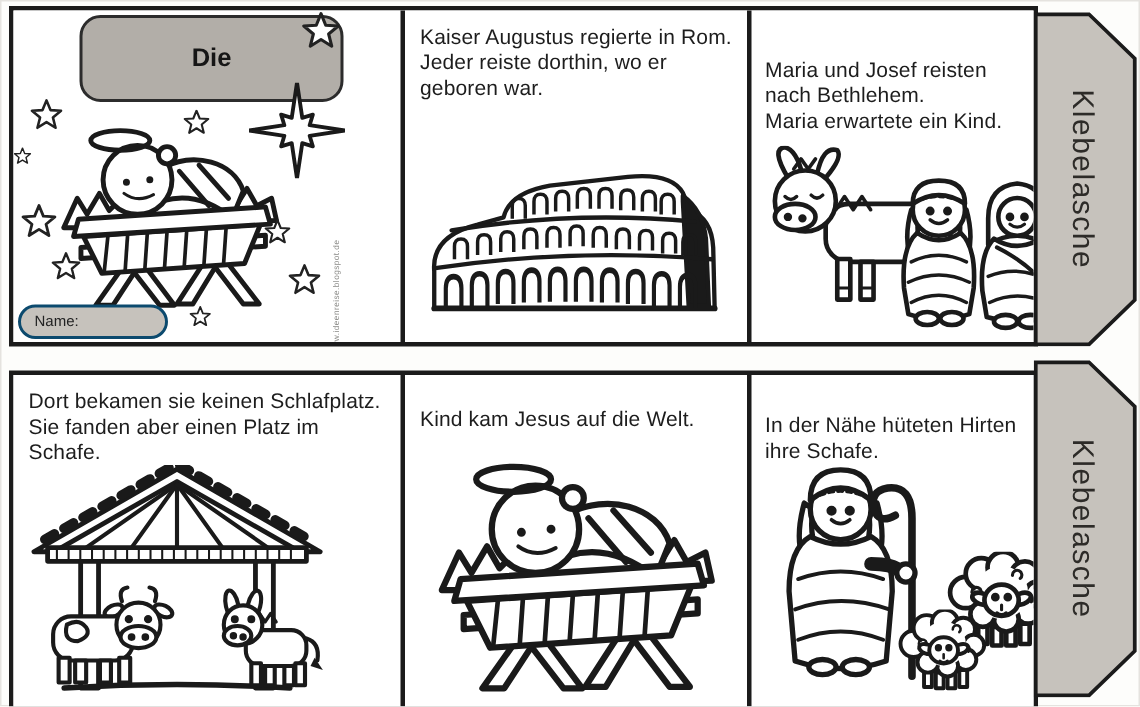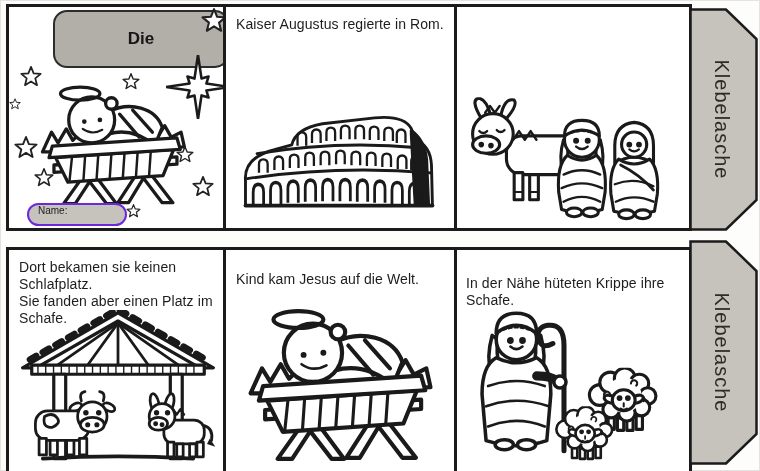--- a/index.html
+++ b/index.html
@@ -5,35 +5,35 @@
   html,body{margin:0;padding:0;background:#fff;}
   .sheet{position:relative;width:760px;height:471px;background:#fdfdfb;
          font-family:"Liberation Sans",sans-serif;overflow:hidden;
          box-shadow:inset 0 0 0 1px #e5e3df;}
   .row{position:absolute;left:6px;width:686px;display:flex;
        border:3px solid var(--panel-border,#1b1b1b);background:#fff;box-sizing:border-box;}
   .row1{top:4px;height:227px}
   .row2{top:247px;height:227px}
   .cell{position:relative;box-sizing:border-box;background:#fff;overflow:hidden}
   .cell+.cell{border-left:3px solid var(--panel-border,#1b1b1b)}
-  .c1{width:214px}.c2{width:231px}.c3{flex:1}
+  .c1{width:258px}.c2{width:231px}.c3{flex:1}
   .panel-text{font-size:14px;line-height:1.22;color:#1d1d1d;letter-spacing:.1px}
   .panel-text p{margin:0}
   .pt-augustus{padding:9px 4px 0 10px}
   .pt-journey{padding:31px 4px 0 9px}
   .pt-stable{padding:9px 4px 0 10px}
   .pt-birth{padding:21px 4px 0 10px}
   .pt-shepherds{padding:25px 4px 0 9px}
   .title-box{position:absolute;left:44px;top:3px;width:176px;height:58px;
              background:var(--title-box-fill,#b2aea8);border:2.5px solid #2c2c2c;border-radius:14px;
              display:flex;flex-direction:column;justify-content:center;align-items:center;
              font-size:17px;font-weight:600;color:#161616;line-height:1.3;box-sizing:border-box;}
-  .name-box{position:absolute;left:18px;top:196px;width:100px;height:23px;
-            background:var(--name-box-fill,#c6c2bc);border:2px solid #6d28d9;border-radius:12px;
-            box-sizing:border-box;display:flex;align-items:flex-start;padding-left:9px;
+  .name-box{position:absolute;left:3px;top:196px;width:100px;height:23px;
+            background:var(--name-box-fill,#c6c2bc);border:2px solid #0c4a6e;border-radius:12px;
+            box-sizing:border-box;display:flex;align-items:center;padding-left:9px;
             font-size:10px;color:#222}
   .star{position:absolute}
   .watermark{position:absolute;left:213px;top:229px;transform-origin:0 0;transform:rotate(-90deg);
              font-size:5.5px;color:#8b8b88;white-space:nowrap;letter-spacing:.3px}
   .illus{position:absolute}
   .tab{position:absolute;left:689px}
   .tab-shape{fill:var(--tab-fill,#c6c2bc);stroke:var(--panel-border,#1b1b1b);stroke-width:2.5}
   .tab-label{font-size:20px;fill:#2d2b28;font-family:"Liberation Sans",sans-serif;letter-spacing:1px}
   .ink{stroke:#1a1a1a;fill:#fff;stroke-linejoin:round;stroke-linecap:round}
 </style>
@@ -327,28 +327,31 @@
 
       <div class="name-box">
         <span>Name:</span>
       </div>
       <div class="watermark">www.ideenreise.blogspot.de</div>
     </div>
 
     <div class="cell c2">
       <div class="panel-text pt-augustus">
         <p>Kaiser Augustus regierte in Rom.</p>
+        <p>Jeder reiste dorthin, wo er geboren war.</p>
       </div>
       <svg class="illus" style="left:6px;top:104px;width:212px;height:116px" viewBox="0 0 220 120">
           <use href="#colosseum"></use>
         </svg>
     </div>
 
     <div class="cell c3">
       <div class="panel-text pt-journey">
+        <p>Maria und Josef reisten nach Bethlehem.</p>
+        <p>Maria erwartete ein Kind.</p>
       </div>
       <svg class="illus" style="left:3px;top:90px;width:208px;height:131px" viewBox="0 0 215 135">
           <use href="#journey"></use>
         </svg>
     </div>
   </section>
 
   <section class="row row2">
 
     <div class="cell c1">
@@ -365,21 +368,21 @@
       <div class="panel-text pt-birth">
         <p>Kind kam Jesus auf die Welt.</p>
       </div>
       <svg class="illus" style="left:10px;top:56px;width:208px;height:156px" viewBox="0 0 200 150">
           <use href="#manger"></use>
         </svg>
     </div>
 
     <div class="cell c3">
       <div class="panel-text pt-shepherds">
-        <p>In der Nähe hüteten Krippe ihre Schafe.</p>
+        <p>In der Nähe hüteten Hirten ihre Schafe.</p>
       </div>
       <svg class="illus" style="left:6px;top:47px;width:204px;height:172px" viewBox="0 0 200 170">
           <use href="#shepherd"></use>
         </svg>
     </div>
   </section>
 
   <svg class="tab" style="top:8px" width="69" height="223" viewBox="0 0 69 223">
     <polygon class="tab-shape" points="1.5,1.5 37,1.5 67.5,31 67.5,192 37,221.5 1.5,221.5"></polygon>
     <text class="tab-label" transform="rotate(90)" x="111.5" y="-26" text-anchor="middle">Klebelasche</text>

